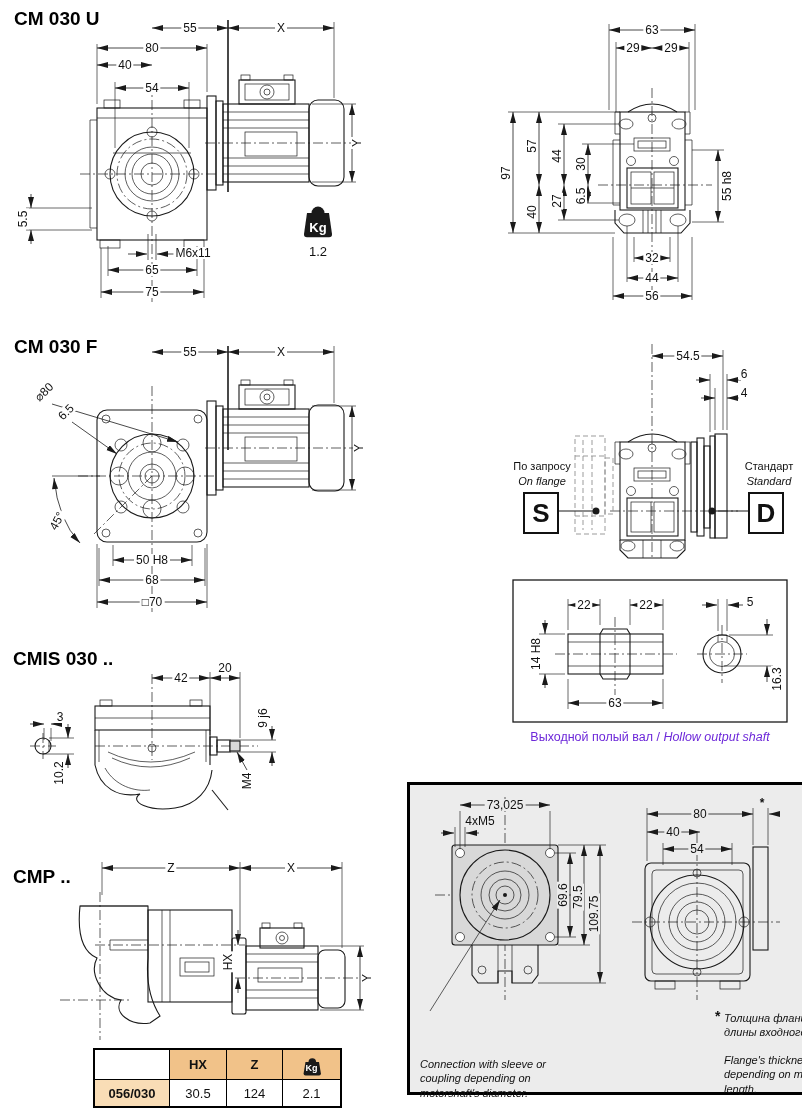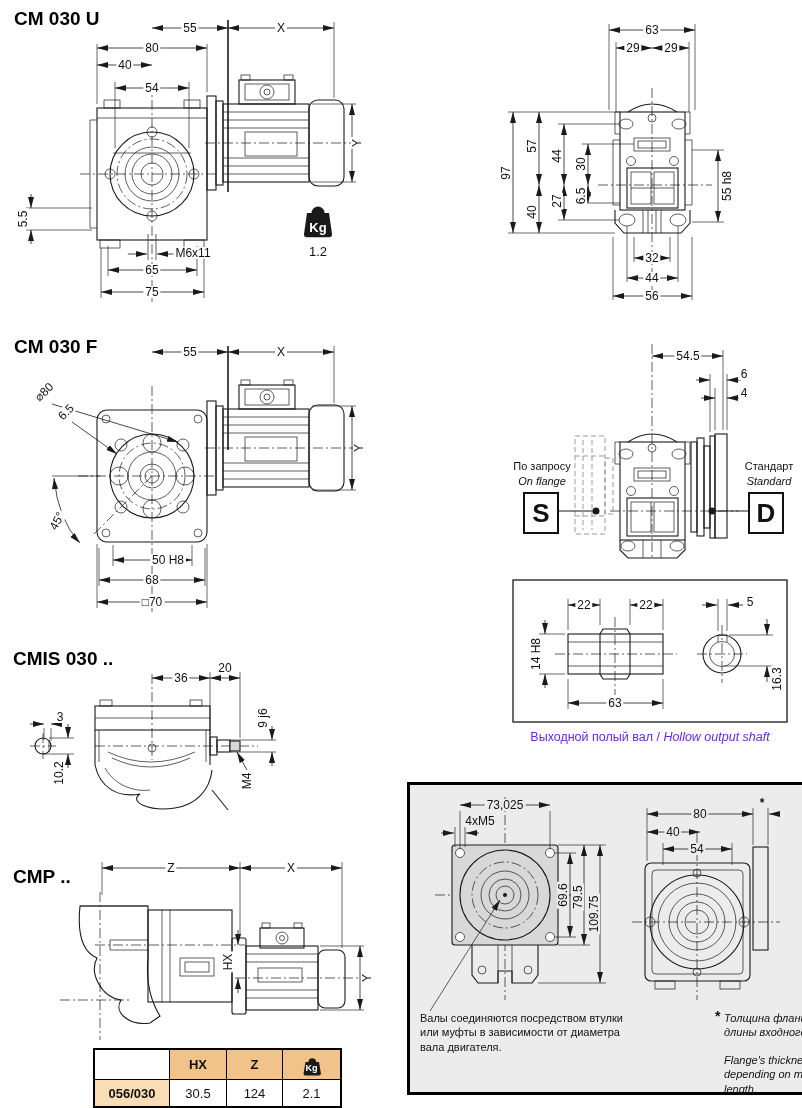--- a/index.html
+++ b/index.html
@@ -302,21 +302,21 @@
       <line class="ext" x1="312" y1="76" x2="356" y2="76"></line>
         <line class="ext" x1="312" y1="160" x2="356" y2="160"></line>
       <line class="dim" x1="352" y1="76" x2="352" y2="160" marker-start="url(#aS)" marker-end="url(#aE)"></line>
     </svg>
     <span class="h1" style="left:14px;top:6px">CM 030 F</span>
     <span class="dl" style="left:190px;top:22px">55</span>
     <span class="dl" style="left:281px;top:22px">X</span>
     <span class="dl d45" style="left:44px;top:62px">⌀80</span>
     <span class="dl d45" style="left:66px;top:82px">6.5</span>
     <span class="dl d60" style="left:57px;top:191px">45°</span>
-    <span class="dl" style="left:168px;top:230px">50 H8</span>
+    <span class="dl" style="left:152px;top:230px">50 H8</span>
     <span class="dl" style="left:152px;top:250px">68</span>
     <span class="dl" style="left:152px;top:272px">□70</span>
     <span class="dl v" style="left:359px;top:118px">Y</span>
   </div>
 
   <div class="sec" style="left:480px;top:330px;width:322px;height:245px">
     <svg width="322" height="245">
       <line class="cl" x1="172" y1="14" x2="172" y2="230"></line>
       <line class="cl" x1="130" y1="181" x2="258" y2="181"></line>
 
@@ -475,21 +475,21 @@
       <line class="dim" x1="30" y1="84" x2="44" y2="84" marker-end="url(#aE)"></line>
       <line class="dim" x1="62" y1="84" x2="51" y2="84" marker-end="url(#aE)"></line>
       <line class="ext" x1="44" y1="88" x2="44" y2="100"></line>
         <line class="ext" x1="51" y1="88" x2="51" y2="101"></line>
       <line class="ext" x1="49" y1="98" x2="74" y2="98"></line>
         <line class="ext" x1="43" y1="114" x2="74" y2="114"></line>
       <line class="dim" x1="68" y1="84" x2="68" y2="98" marker-end="url(#aE)"></line>
       <line class="dim" x1="68" y1="128" x2="68" y2="114" marker-end="url(#aE)"></line>
     </svg>
     <span class="h1" style="left:13px;top:8px">CMIS 030 ..</span>
-    <span class="dl" style="left:181px;top:38px">36</span>
+    <span class="dl" style="left:181px;top:38px">42</span>
     <span class="dl" style="left:225px;top:28px">20</span>
     <span class="dl" style="left:60px;top:77px">3</span>
     <span class="dl v" style="left:59px;top:133px">10.2</span>
     <span class="dl v" style="left:263px;top:78px">9 j6</span>
     <span class="dl v" style="left:247px;top:141px">M4</span>
   </div>
 
   <div class="sec" style="left:0;top:840px;width:392px;height:230px">
     <svg width="392" height="230">
       <line class="cl" x1="100" y1="52" x2="100" y2="200"></line>
@@ -613,21 +613,21 @@
     </svg>
     <span class="dl gy" style="left:95px;top:20px">73,025</span>
     <span class="dl gy" style="left:70px;top:36px">4xM5</span>
     <span class="dl gy v" style="left:153px;top:110px">69.6</span>
     <span class="dl gy v" style="left:168px;top:112px">79.5</span>
     <span class="dl gy v" style="left:184px;top:129px">109.75</span>
     <span class="dl gy" style="left:290px;top:29px">80</span>
     <span class="dl gy" style="left:352px;top:18px;font-weight:bold">*</span>
     <span class="dl gy" style="left:263px;top:47px">40</span>
     <span class="dl gy" style="left:287px;top:64px">54</span>
-    <div class="note" style="left:10px;top:226px;width:210px">Валы соединяются посредством втулки или муфты в зависимости от диаметра вала двигателя.</div>
+    <div class="note it" style="left:10px;top:272px;width:160px">Connection with sleeve or coupling depending on motorshaft's diameter.</div>
     <span class="note" style="left:305px;top:222px;font-weight:bold;font-size:14px">*</span>
     <div class="note it" style="left:314px;top:226px;width:155px">Толщина фланца зависит от длины входного вала.</div>
     <div class="note it" style="left:314px;top:268px;width:150px">Flange's thickness may vary depending on motorshaft's length.</div>
   </div>
 
   <div id="size-table">
     <div class="cell th" style="background:#fff"></div>
     <div class="cell th">HX</div>
     <div class="cell th">Z</div>
     <div class="cell th">

